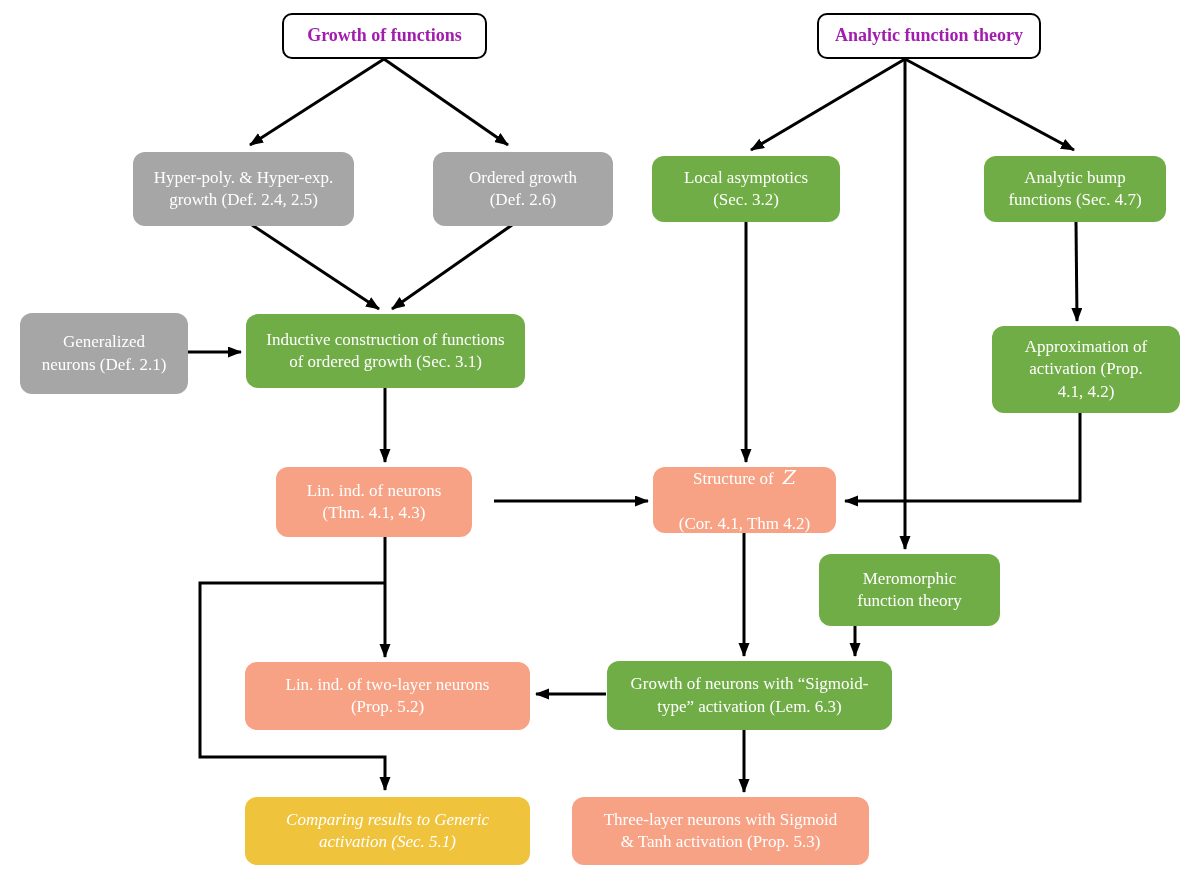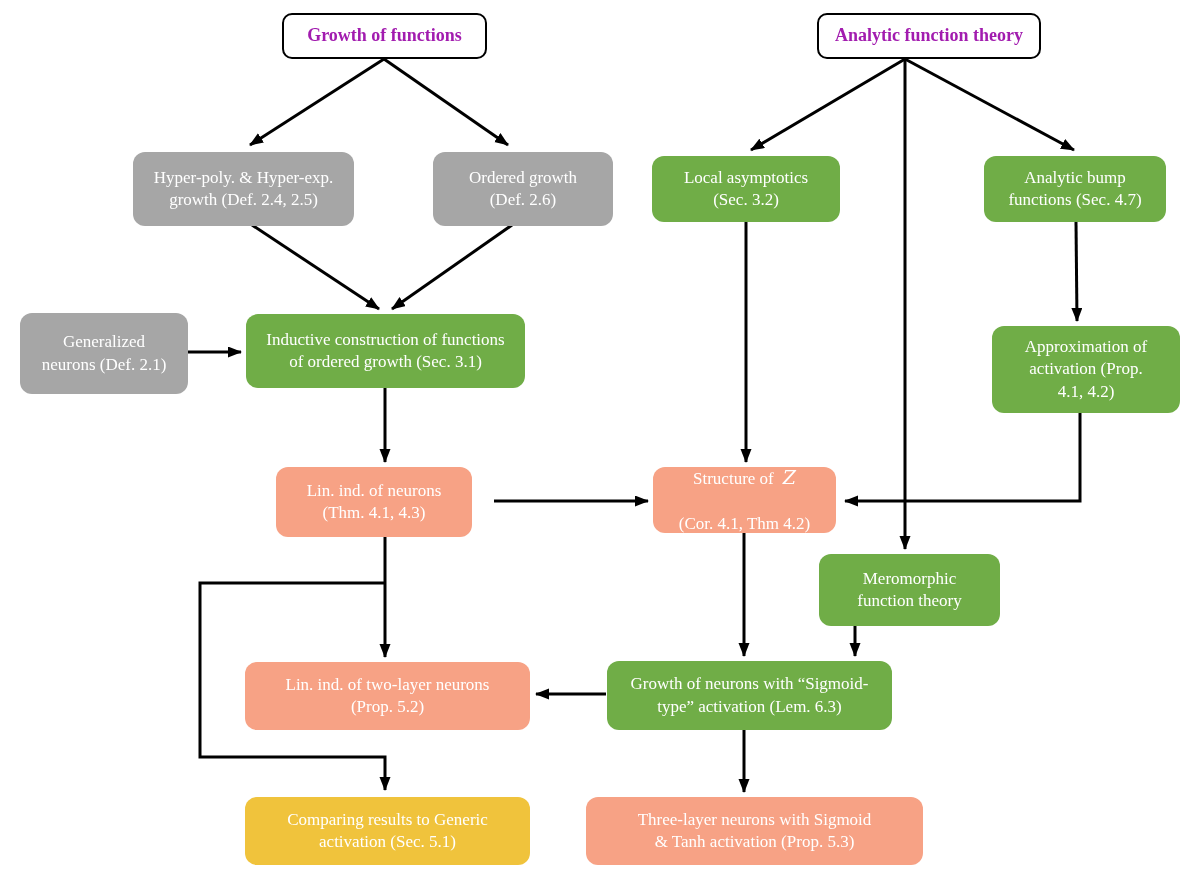--- a/index.html
+++ b/index.html
@@ -39,21 +39,21 @@
     background: var(--title_bg, #ffffff);
     border: 2.5px solid var(--arrow, #000000);
     border-radius: 10px;
     color: #a21caf;
     font-weight: bold;
     font-size: 18px;
   }
   .node.gray   { background: var(--gray,   #a6a6a6); }
   .node.green  { background: var(--green,  #70ad47); }
   .node.salmon { background: var(--salmon, #f7a285); }
-  .node.yellow { background: var(--yellow, #f0c33c); }
+  .node.yellow { background: var(--yellow, #f0c33c); font-style: italic; }
   .inner { text-align: center; }
   .scriptz {
     font-style: italic;
     font-family: "DejaVu Serif", serif;
     font-size: 19px;
     margin-left: 9px;
   }
 </style>
 </head>
 <body>
@@ -129,16 +129,16 @@
 
   <div class="node salmon" style="left:245px; top:662px; width:285px; height:68px;">Lin. ind. of two-layer neurons
 (Prop. 5.2)</div>
 
   <div class="node green" style="left:607px; top:661px; width:285px; height:69px;">Growth of neurons with “Sigmoid-
 type” activation (Lem. 6.3)</div>
 
   <div class="node yellow" style="left:245px; top:797px; width:285px; height:68px;">Comparing results to Generic
 activation (Sec. 5.1)</div>
 
-  <div class="node salmon" style="left:586px; top:797px; width:337px; height:68px;">Three-layer neurons with Sigmoid
+  <div class="node salmon" style="left:572px; top:797px; width:297px; height:68px;">Three-layer neurons with Sigmoid
 &amp; Tanh activation (Prop. 5.3)</div>
 
 </div>
 
 </body></html>

